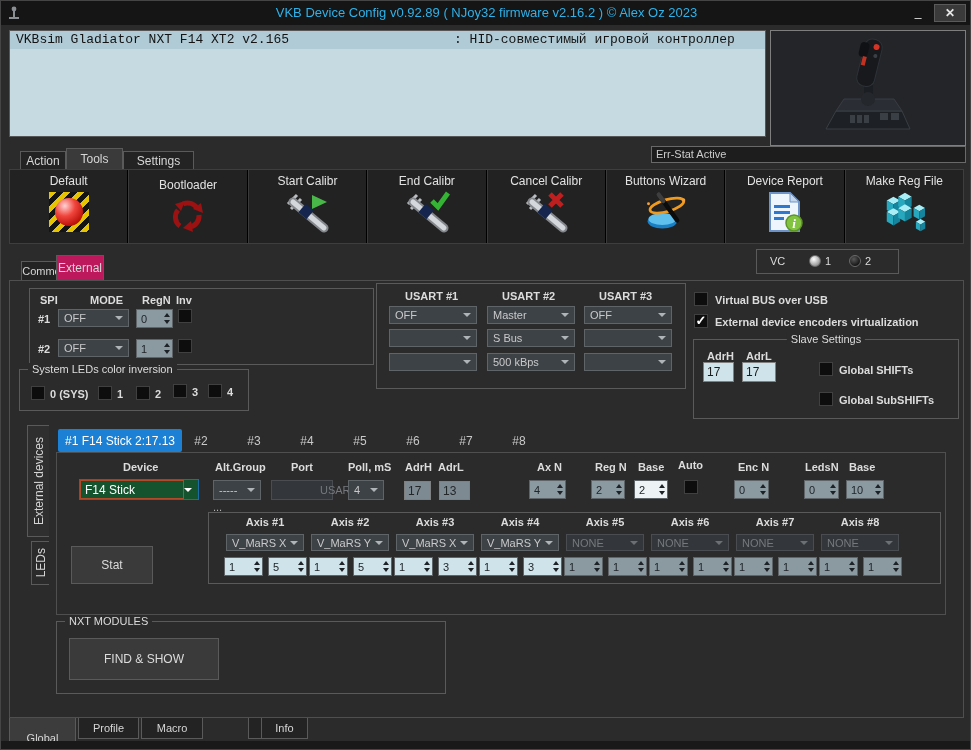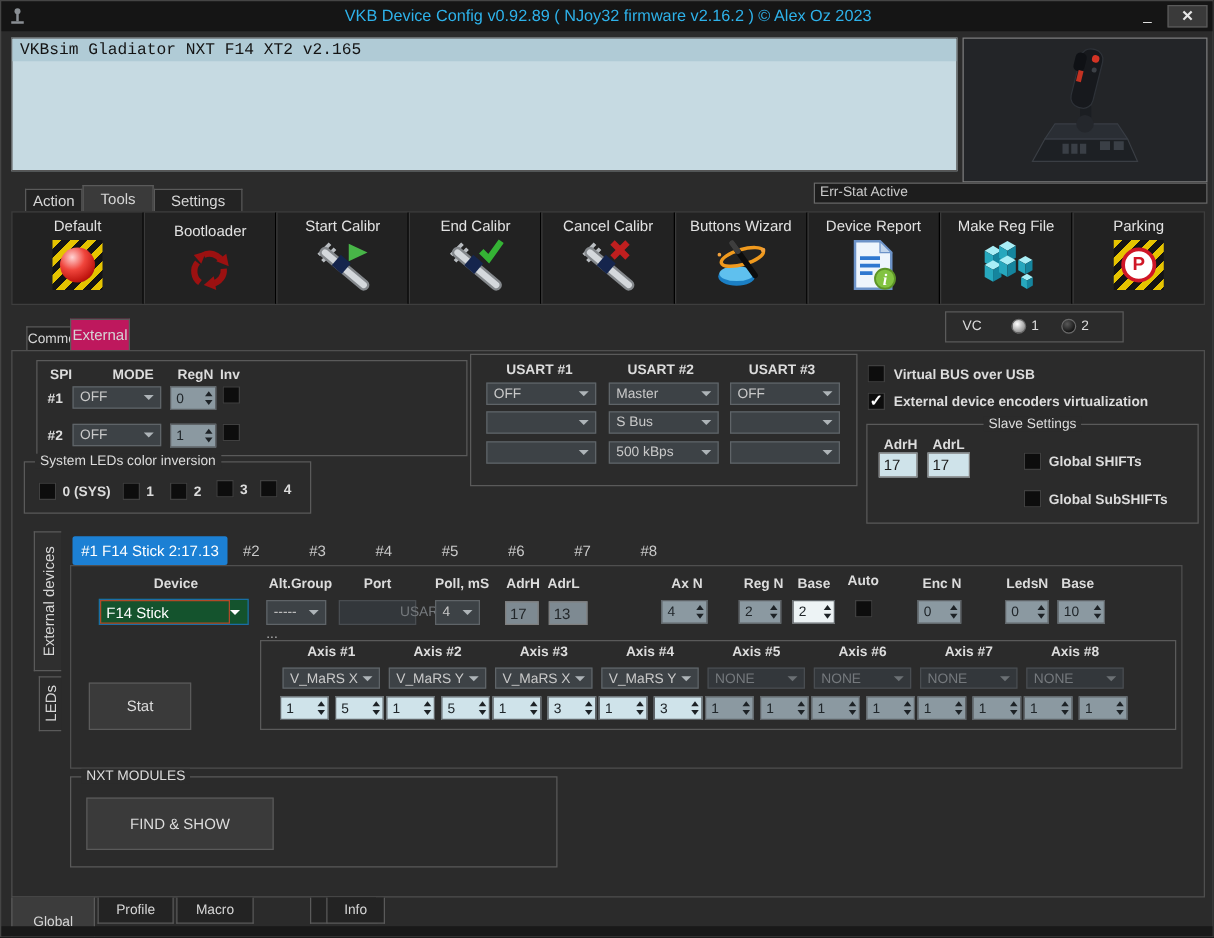--- a/index.html
+++ b/index.html
@@ -82,20 +82,21 @@
       <circle cx="7" cy="3" r="2.4" fill="#8a8f94"></circle>
     </svg>
     <div class="title">VKB Device Config v0.92.89 ( NJoy32 firmware v2.16.2 ) © Alex Oz 2023</div>
     <div class="winbtn minbtn">_</div>
     <div class="winbtn closebtn">✕</div>
   </div>
 
   <div class="devinfo">
     <div class="devline">
       <span class="l">VKBsim Gladiator NXT F14  XT2 v2.165</span>
+      <span class="r">: HID-совместимый игровой контроллер</span>
     </div>
   </div>
 
   <div class="joypanel">
     <svg width="120" height="106" viewBox="0 0 120 106">
       <polygon points="18,94 102,94 94,76 28,76" fill="#1d2024" stroke="#3a3e44"></polygon>
       <polygon points="28,76 94,76 86,64 36,64" fill="#2a2e34" stroke="#383d44"></polygon>
       <rect x="42" y="80" width="5" height="8" fill="#3a3f46"></rect>
         <rect x="49" y="80" width="5" height="8" fill="#3a3f46"></rect>
       <rect x="56" y="80" width="5" height="8" fill="#3a3f46"></rect>
@@ -222,28 +223,20 @@
           </defs>
           <use href="#cube" x="6" y="6"></use>
           <use href="#cube" x="18" y="2"></use>
           <use href="#cube" x="6" y="18"></use>
           <use href="#cube" x="18" y="14"></use>
           <use href="#cube" x="32" y="12" transform="scale(0.85) translate(8 5)"></use>
           <use href="#cube" x="30" y="28" transform="scale(0.7) translate(22 14)"></use>
         </svg>
       </div>
     </div>
-    <div class="tcell">
-      <div class="tlabel">Parking</div>
-      <div class="ticon">
-          <div class="hazard">
-            <div class="pring">P</div>
-          </div>
-        </div>
-    </div>
   </div>
 
   <div class="tab" style="left:8px;top:260px;width:47px;height:19px;font-size:11px;margin-left:12px;">Common</div>
   <div class="tab sel" style="left:55px;top:254px;width:48px;height:25px;background:#be185d;">External</div>
   <div class="gb" style="left:755px;top:248px;width:143px;height:25px;">
     <span class="lb" style="left:13px;top:5px;">VC</span>
     <span class="radio sel" style="left:52px;top:5px;"></span>
     <span class="lb" style="left:68px;top:5px;">1</span>
     <span class="radio unsel" style="left:92px;top:5px;"></span>
     <span class="lb" style="left:108px;top:5px;">2</span>

